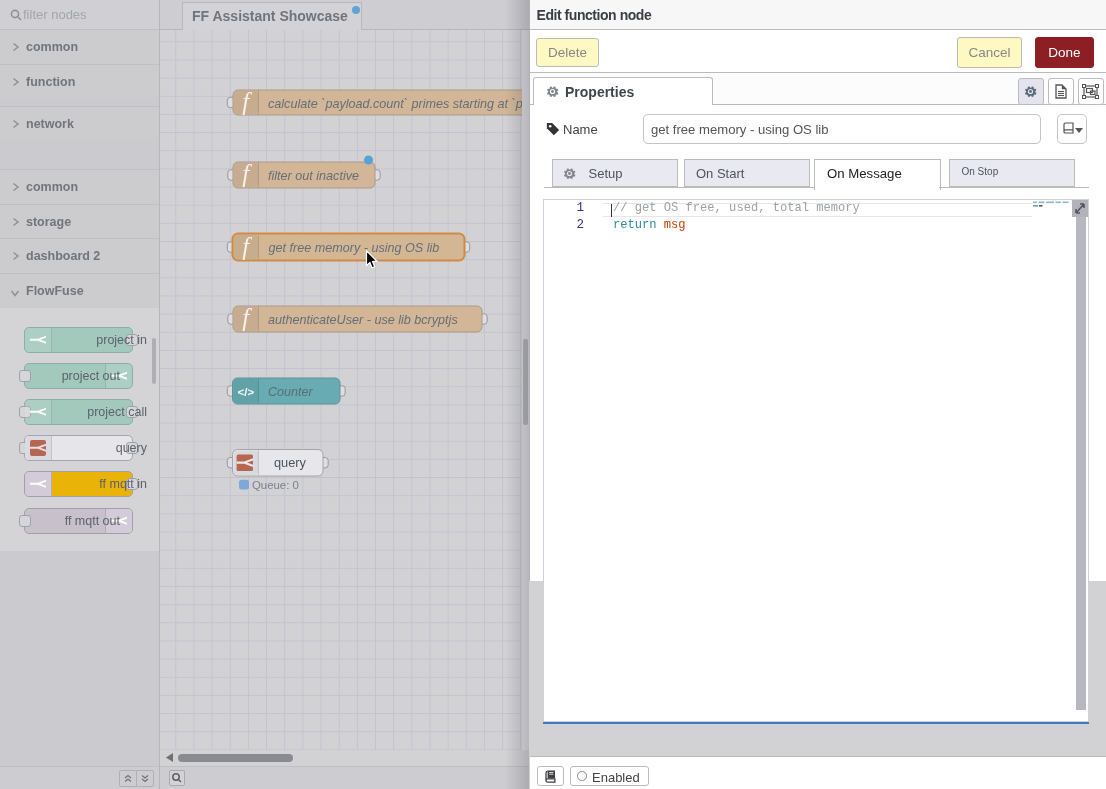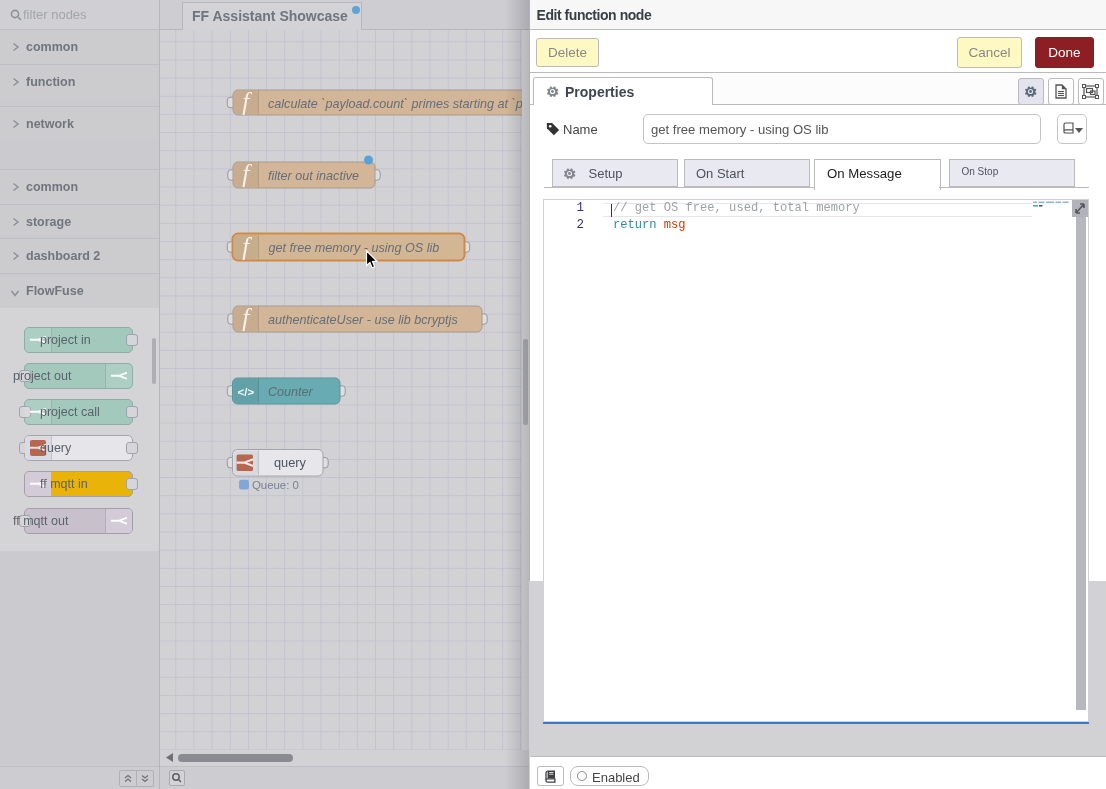--- a/index.html
+++ b/index.html
@@ -3,21 +3,21 @@
 <meta charset="utf-8">
 <style>
 html,body{margin:0;padding:0}
 #page{position:relative;width:1106px;height:789px;font-family:"Liberation Sans",sans-serif;overflow:hidden;background:#d2d2d5}
 .abs{position:absolute}
 .cat{position:absolute;left:0;width:159px;height:34px;border-top:1px solid #bfbfc4;background:#cccccf;color:#71757d;font-size:12.5px;font-weight:bold;line-height:34px}
 .cat span.lbl{margin-left:26px}
 .chev{position:absolute;left:9px;top:11px}
 .pnode{position:absolute;left:24px;width:107px;height:24px;border:1px solid #97a0a0;border-radius:5px;font-size:12.5px;color:#5c626c}
 .pnode .icon{position:absolute;top:0;width:26px;height:24px}
-.pnode .lbl{position:absolute;top:0;height:24px;line-height:24px;width:100%;text-align:left}
+.pnode .lbl{position:absolute;top:0;height:24px;line-height:24px;width:100%;text-align:right}
 .pport{position:absolute;width:10px;height:10px;border-radius:3px;background:#d6d6da;border:1px solid #9da3ab;top:6px}
 .btn{display:inline-block;border:1px solid #bbb;border-radius:3px;background:#fef9c3;color:#888;font-size:13.5px;text-align:center}
 </style>
 </head>
 <body>
 <div id="page">
 
 <div class="abs" style="left:0;top:0;width:159px;height:789px;background:#cbcbcf;border-right:1px solid #b6b6bc">
 
   <div class="abs" style="left:0;top:0;width:159px;height:29px;background:#d0d0d4">
@@ -350,20 +350,20 @@
   <div class="abs" style="left:13px;top:721.5px;width:546px;height:2.5px;background:#4377c2"></div>
 
   <div class="abs" style="left:0;top:756px;width:577px;height:33px;background:#fff;border-top:1px solid #bbb">
     <div class="abs" style="left:7px;top:9px;width:25px;height:18px;border:1px solid #bbb;border-radius:3px">
       <svg class="abs" style="left:7px;top:3px" width="11" height="13" viewBox="0 0 11 13">
             <path fill="#3f3f44" d="M2.6 0.5 H10 V8.3 H2.6 Z"></path>
             <path fill="none" stroke="#3f3f44" stroke-width="1.3" d="M2.7 1.2 A1.9 1.9 0 0 0 1 3.1 V10.3 A1.9 1.9 0 0 1 2.7 8.9 H9.9 V12.2 H2.7 A1.7 1.7 0 0 1 1 10.4"></path>
             <path stroke="#fff" stroke-width="0.8" d="M4.2 2.5 H8.4 M4.2 4.2 H8.4" fill="none"></path>
           </svg>
     </div>
-    <div class="abs" style="left:40px;top:9px;width:77px;height:18px;border:1px solid #bbb;border-radius:8px">
+    <div class="abs" style="left:40px;top:9px;width:77px;height:18px;border:1px solid #bbb;border-radius:3px">
       <div class="abs" style="left:6px;top:4px;width:7.5px;height:7.5px;border:1.5px solid #888;border-radius:50%"></div>
       <span class="abs" style="left:21px;top:2.5px;font-size:13px;color:#444">Enabled</span>
     </div>
   </div>
 </div>
 
 </div>
 
 </body></html>

